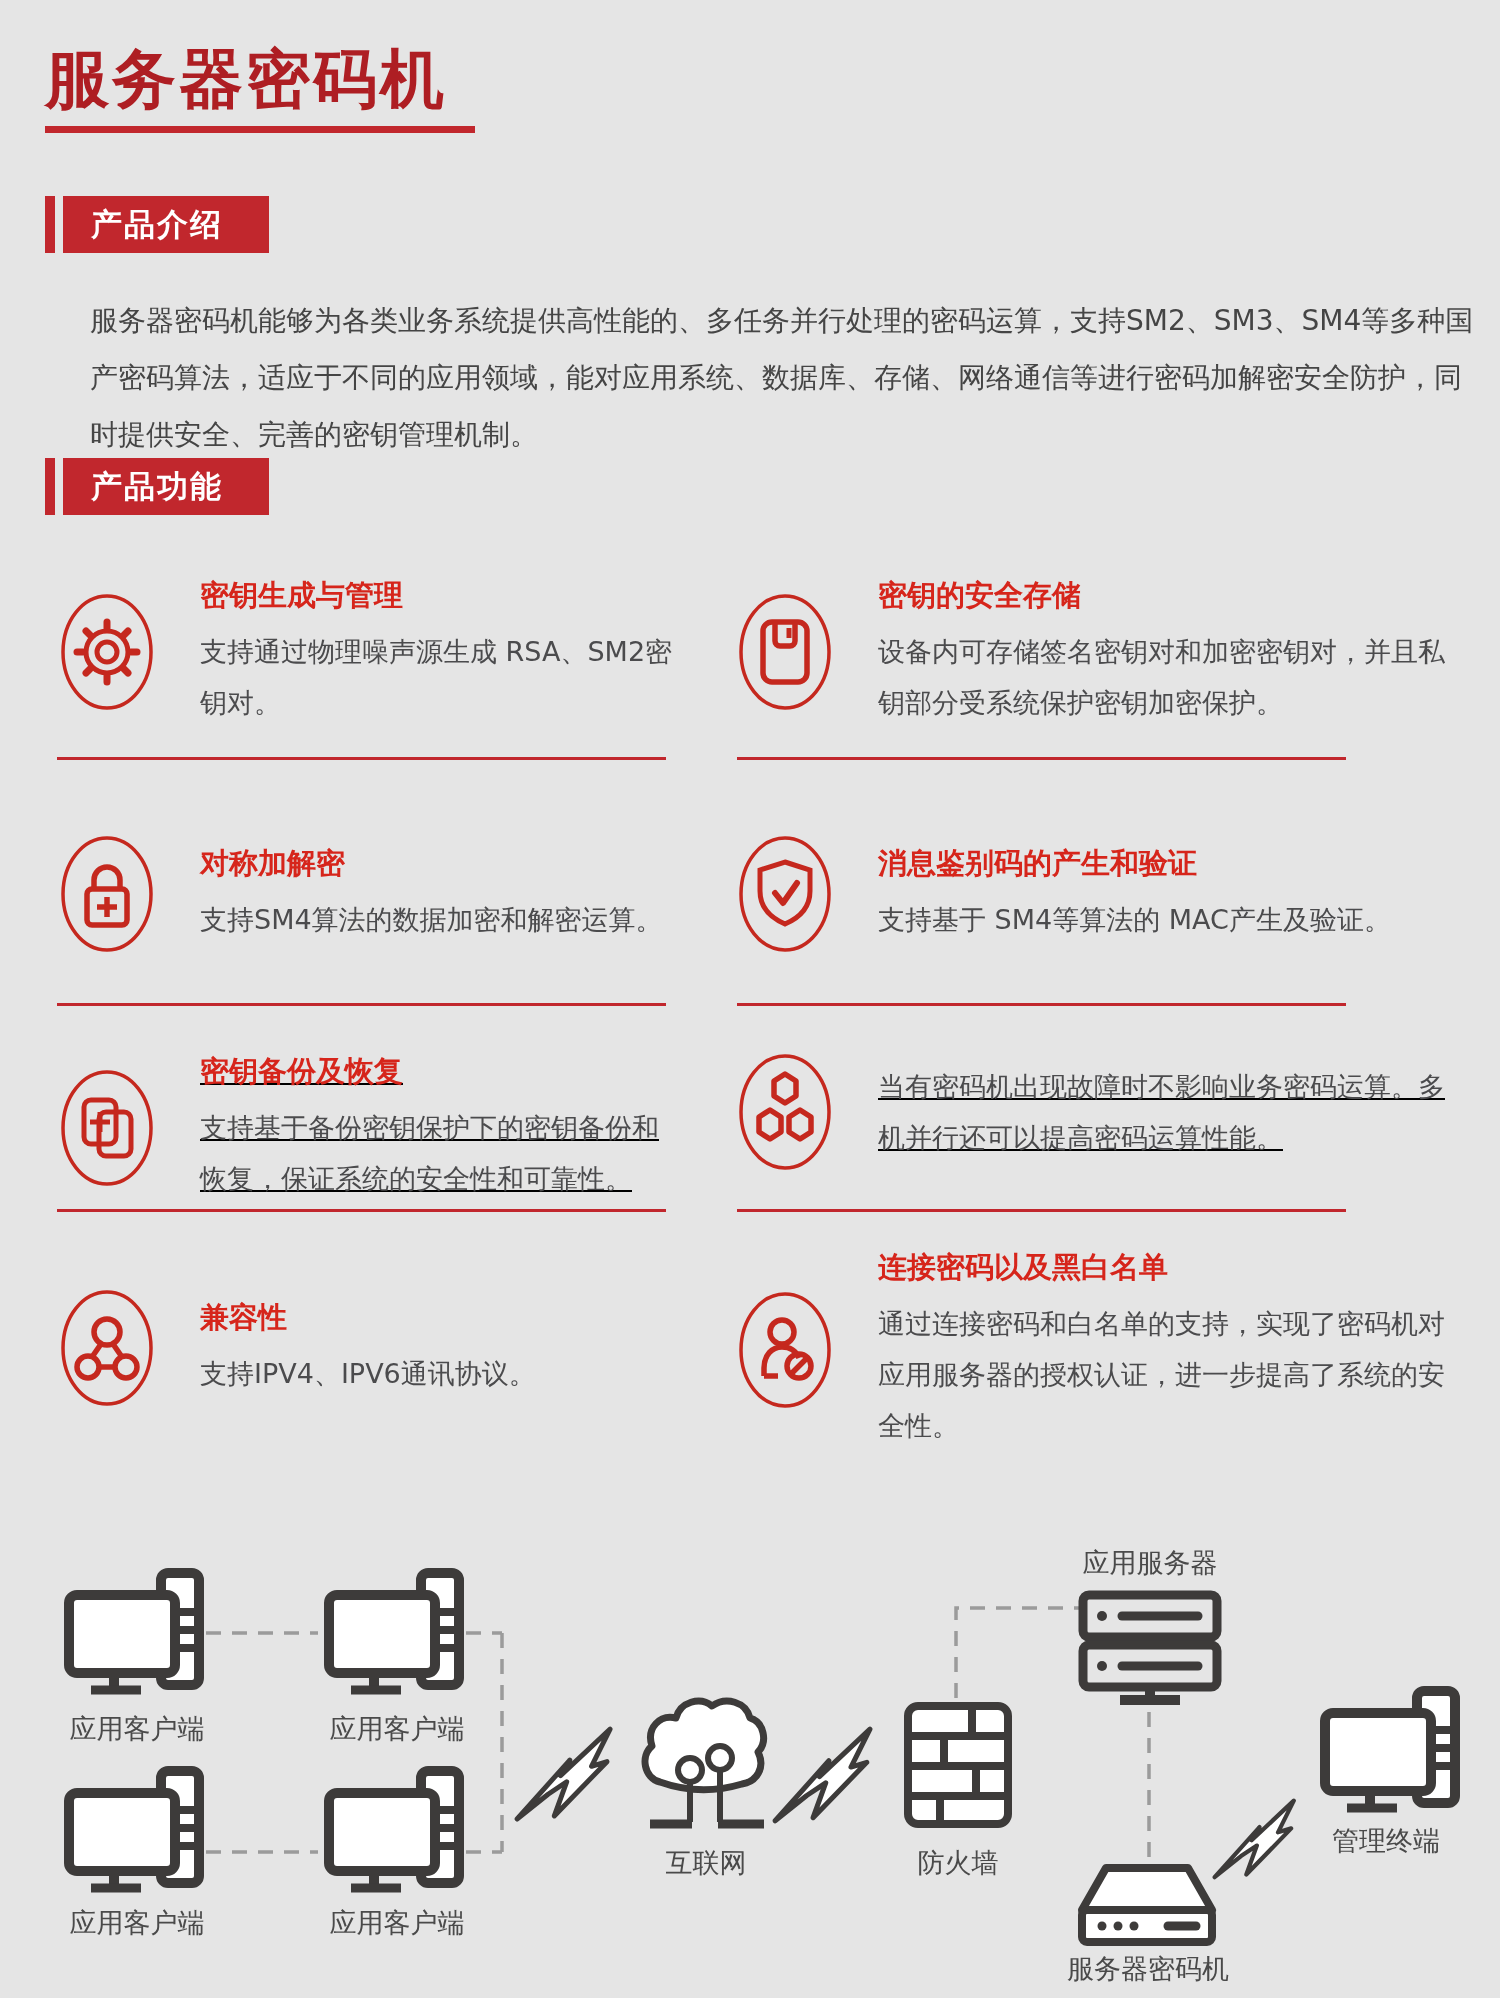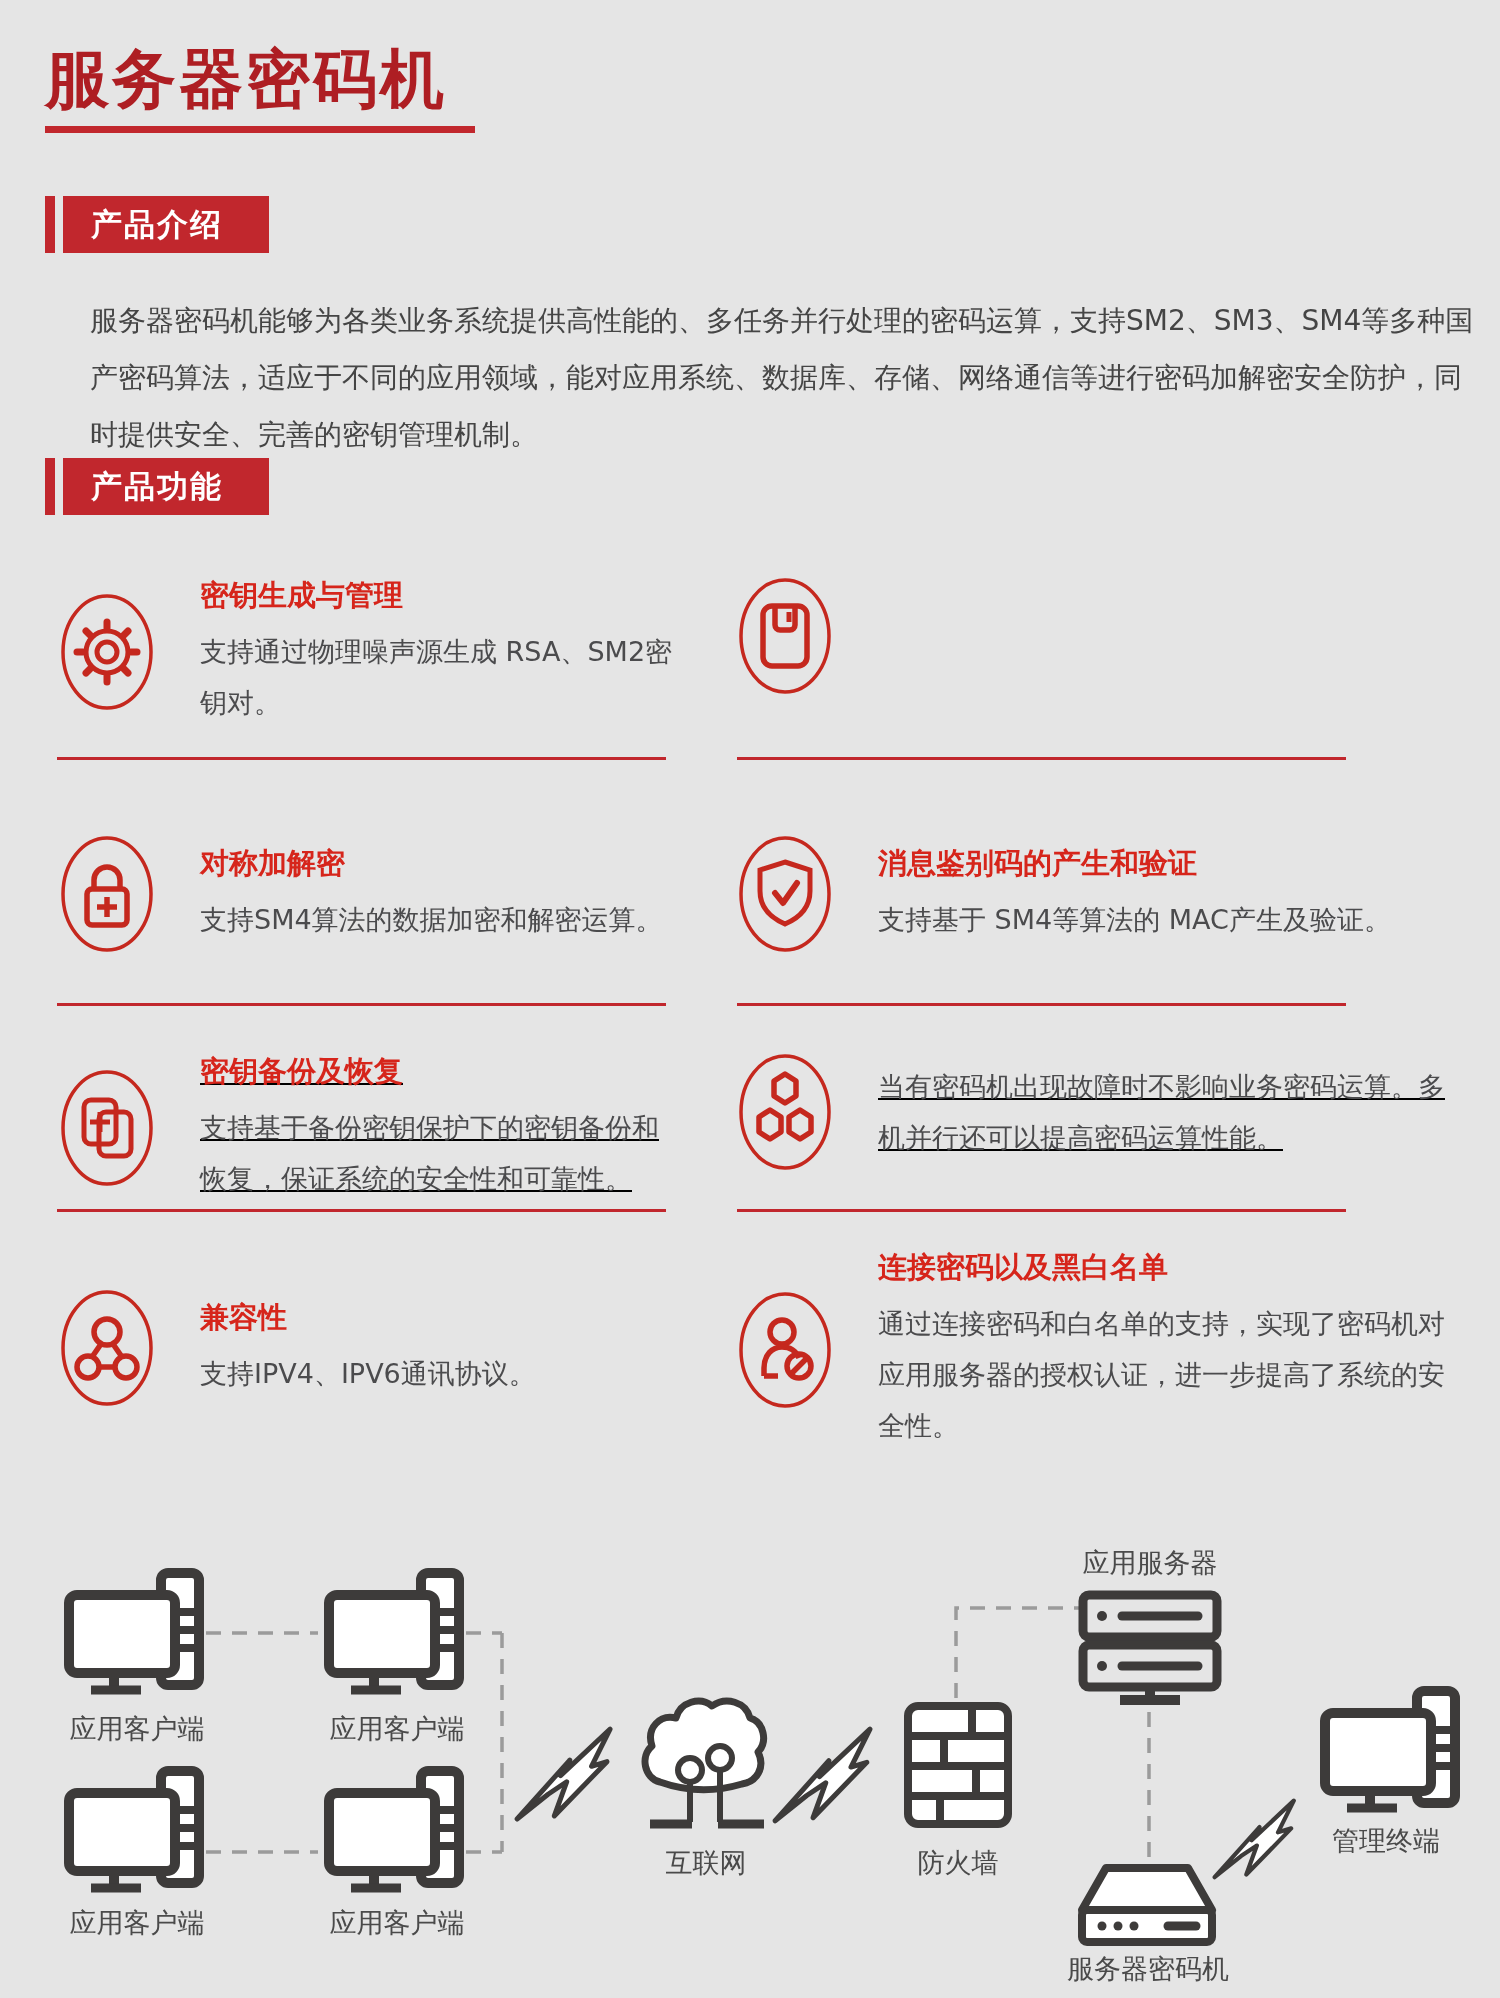--- a/index.html
+++ b/index.html
@@ -101,20 +101,24 @@
     </div>
 
     <div class="feature r1">
       <div class="fwrap">
         <svg class="ficon" viewBox="0 0 96 120">
           <ellipse class="ic" cx="48" cy="60" rx="44" ry="56" stroke-width="3.5"></ellipse>
           <rect class="ic" x="26" y="30" width="44" height="60" rx="9" stroke-width="5.5"></rect>
           <path class="ic" d="M38,30 v19 a5,5 0 0 0 5,5 h10 a5,5 0 0 0 5,-5 v-19" stroke-width="5.5"></path>
           <line class="ic" x1="52" y1="36" x2="52" y2="46" stroke-width="5"></line>
         </svg>
+        <div class="ftext">
+          <h3>密钥的安全存储</h3>
+          <p>设备内可存储签名密钥对和加密密钥对，并且私钥部分受系统保护密钥加密保护。</p>
+        </div>
       </div>
       <div class="fdivider"></div>
     </div>
 
     <div class="feature r2">
       <div class="fwrap">
         <svg class="ficon" viewBox="0 0 96 120">
           <ellipse class="ic" cx="48" cy="60" rx="44" ry="56" stroke-width="3.5"></ellipse>
           <path class="ic" d="M35,55 v-9 a13,13 0 0 1 26,0 v9" stroke-width="5.5"></path>
           <rect class="ic" x="28" y="55" width="40" height="36" rx="5" stroke-width="5.5"></rect>

